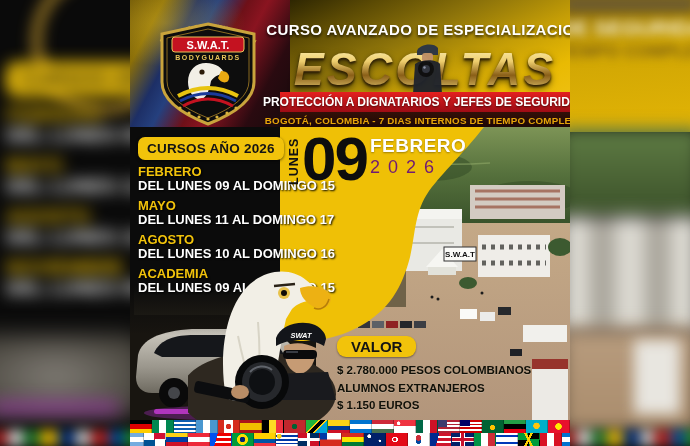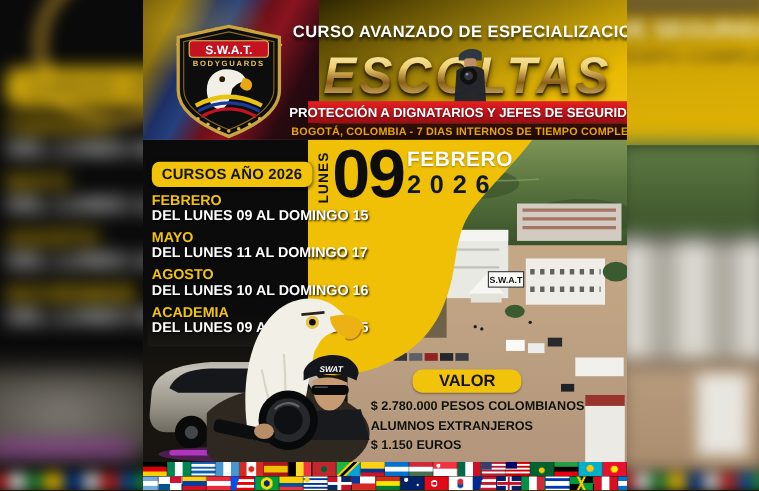--- a/index.html
+++ b/index.html
@@ -57,42 +57,42 @@
   .hdr-sub{position:absolute;left:150px;top:92px;width:290px;height:20px;display:flex;align-items:center;justify-content:center;
     background:linear-gradient(180deg,#e42020,#9d0c15);color:#fff;font-weight:900;font-size:12px;white-space:nowrap;
     text-shadow:0 1px 2px rgba(0,0,0,.6);}
   .hdr-loc{position:absolute;left:150px;top:112px;width:290px;height:16px;display:flex;align-items:center;justify-content:center;
     background:linear-gradient(180deg,#331008,#1b0604);color:#e6a50a;font-weight:900;font-size:9.8px;white-space:nowrap;
     letter-spacing:.2px;}
   .badge{position:absolute;left:6px;top:4px;width:144px;height:126px;}
 
   .scene{position:absolute;left:0;top:127px;width:440px;height:319px;}
 
-  .course-sched{position:absolute;left:8px;top:147px;width:176px;}
+  .course-sched{position:absolute;left:8px;top:137px;width:176px;}
   .sched-title{display:inline-block;background:#F2C30B;color:#141414;font-weight:900;font-size:13.5px;
     padding:4px 9px;border-radius:7px;letter-spacing:.2px;box-shadow:0 1px 3px rgba(0,0,0,.6);white-space:nowrap;}
   .sched-items{margin-top:4px;}
   .sched-item{margin-bottom:5px;text-shadow:1px 1px 2px #000;}
   .sched-month{color:#F2C30B;font-weight:900;font-size:13px;line-height:15px;}
   .sched-dates{color:#fff;font-weight:900;font-size:13px;line-height:14px;white-space:nowrap;}
 
   .date-banner{position:absolute;left:157px;top:131px;width:200px;height:62px;display:flex;align-items:flex-start;}
   .db-weekday{color:#111;font-weight:900;font-size:12.5px;letter-spacing:1px;
     writing-mode:vertical-rl;transform:rotate(180deg);height:56px;text-align:center;margin-top:2px;}
   .db-day{color:#0d0d0d;font-weight:900;font-size:62px;line-height:56px;letter-spacing:-2px;margin-left:1px;}
   .db-col{margin-left:3px;margin-top:4px;}
   .db-month{color:#fff;font-weight:900;font-size:19px;line-height:21px;letter-spacing:.5px;
     text-shadow:0 1px 2px rgba(0,0,0,.35);}
-  .db-year{color:#0f172a;font-weight:700;font-size:23px;line-height:22px;letter-spacing:8px;}
+  .db-year{color:#701a75;font-weight:400;font-size:18px;line-height:22px;letter-spacing:8px;}
 
   .eagle{position:absolute;left:58px;top:266px;width:205px;height:156px;}
 
   .valor{position:absolute;left:207px;top:336px;width:215px;}
   .valor-badge{display:inline-block;background:#F2C30B;color:#141414;font-weight:900;font-size:15px;
-    padding:2px 24px;border-radius:9px;box-shadow:0 1px 2px rgba(0,0,0,.4);margin-left:38px;}
+    padding:2px 14px;border-radius:9px;box-shadow:0 1px 2px rgba(0,0,0,.4);}
   .valor-lines{margin-top:5px;}
   .valor-line{color:#101008;font-weight:900;font-size:11.5px;line-height:17.5px;white-space:nowrap;
     text-shadow:0 1px 0 rgba(255,255,255,.15);}
 
   .website{position:absolute;left:4px;top:404px;width:196px;text-align:center;color:#fff;font-weight:900;
     font-size:11px;letter-spacing:.2px;white-space:nowrap;text-shadow:0 2px 3px #000,0 0 4px #000;}
 
   .flags{position:absolute;left:0;bottom:0;width:440px;height:26px;background:#111;}
   .flag-row{display:flex;height:13px;overflow:hidden;}
   .flag-row.r2{margin-left:-8px;width:470px;}

